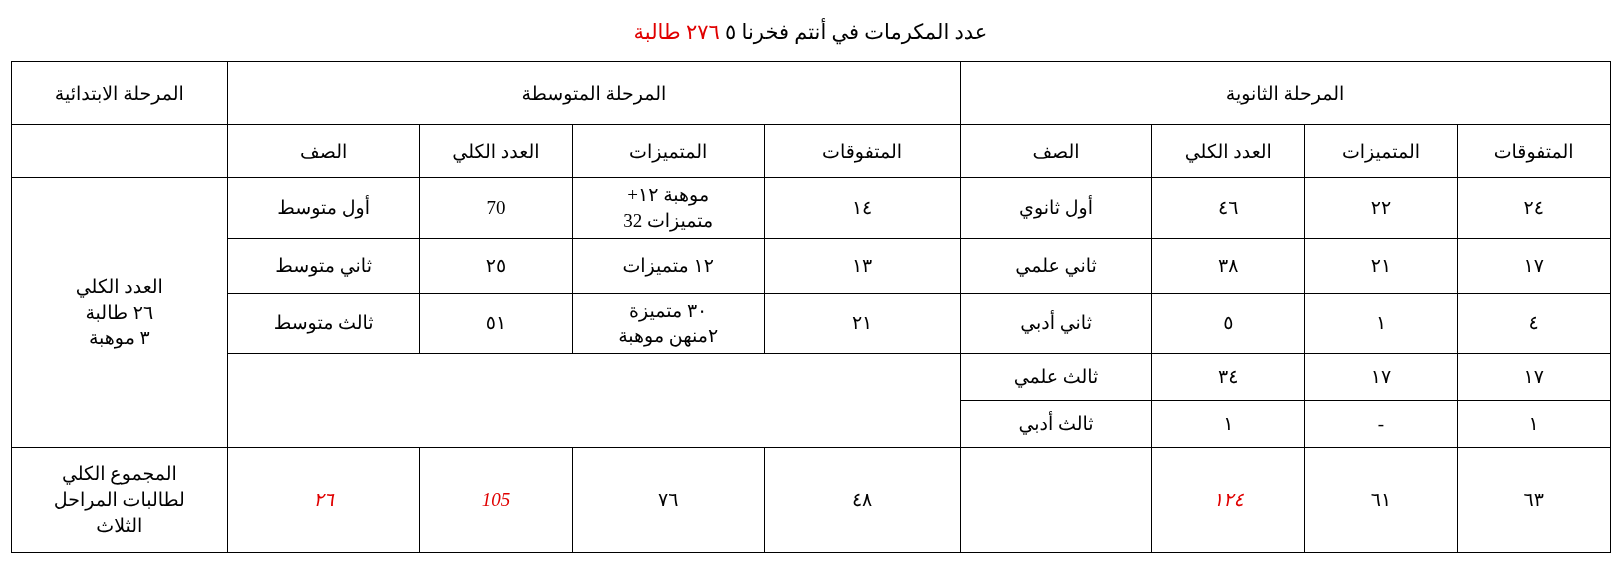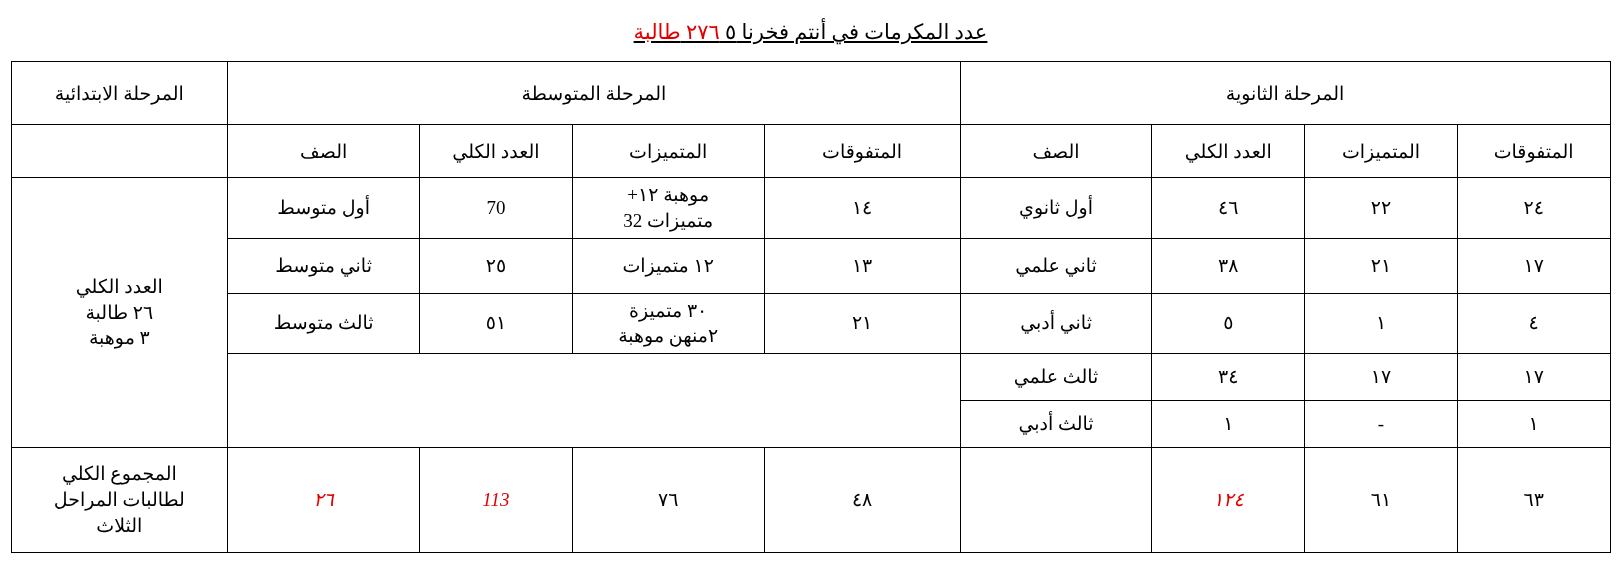--- a/index.html
+++ b/index.html
@@ -20,21 +20,20 @@
     position: relative;
     box-sizing: border-box;
   }
   .doc-title {
     text-align: center;
     font-size: 21px;
     padding-top: 18px;
     padding-bottom: 14px;
     direction: rtl;
     line-height: 1.4;
-    text-decoration: underline;
   }
   .doc-title .count {
     color: #e00000;
   }
   table.main {
     border-collapse: collapse;
     width: 1600px;
     margin: 0 auto;
     table-layout: fixed;
     direction: rtl;
@@ -177,21 +176,21 @@
         <td>ثالث أدبي</td>
       </tr>
 
       <tr class="total-row">
         <td>٦٣</td>
         <td>٦١</td>
         <td class="big-red">١٢٤</td>
         <td></td>
         <td>٤٨</td>
         <td>٧٦</td>
-        <td class="big-red">113</td>
+        <td class="big-red">105</td>
         <td class="big-red">٢٦</td>
         <td>
           <div>المجموع الكلي</div>
           <div>لطالبات المراحل</div>
           <div>الثلاث</div>
         </td>
       </tr>
     </tbody>
   </table>
 

